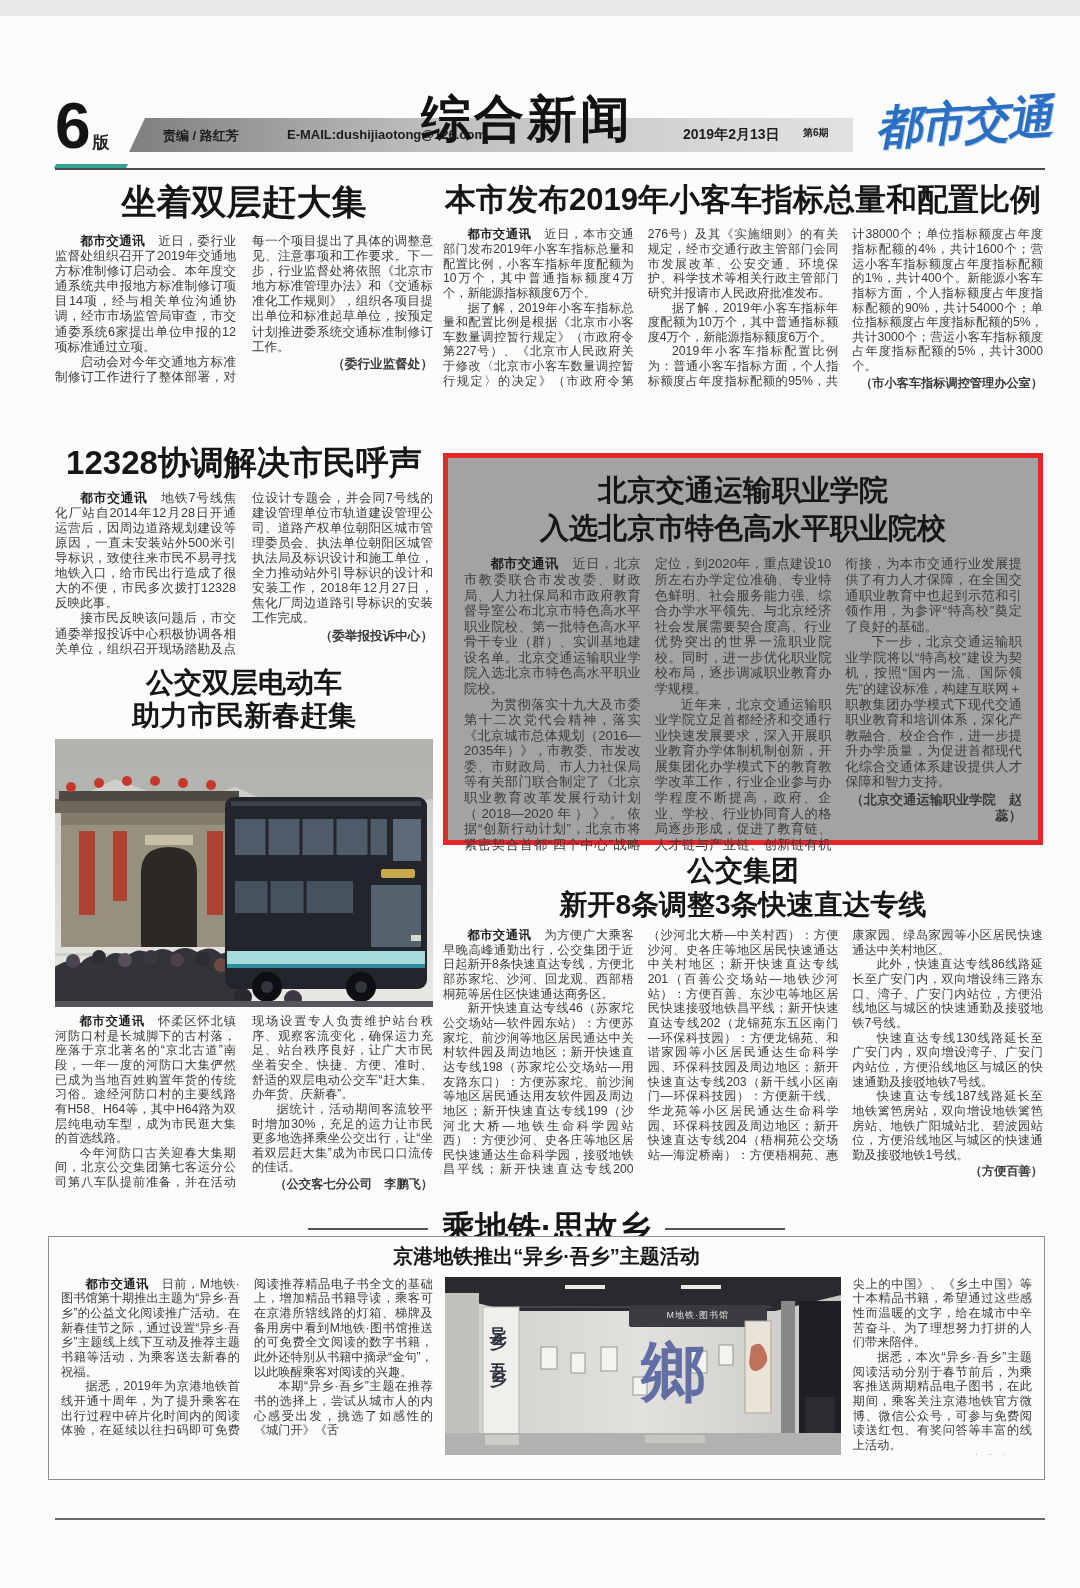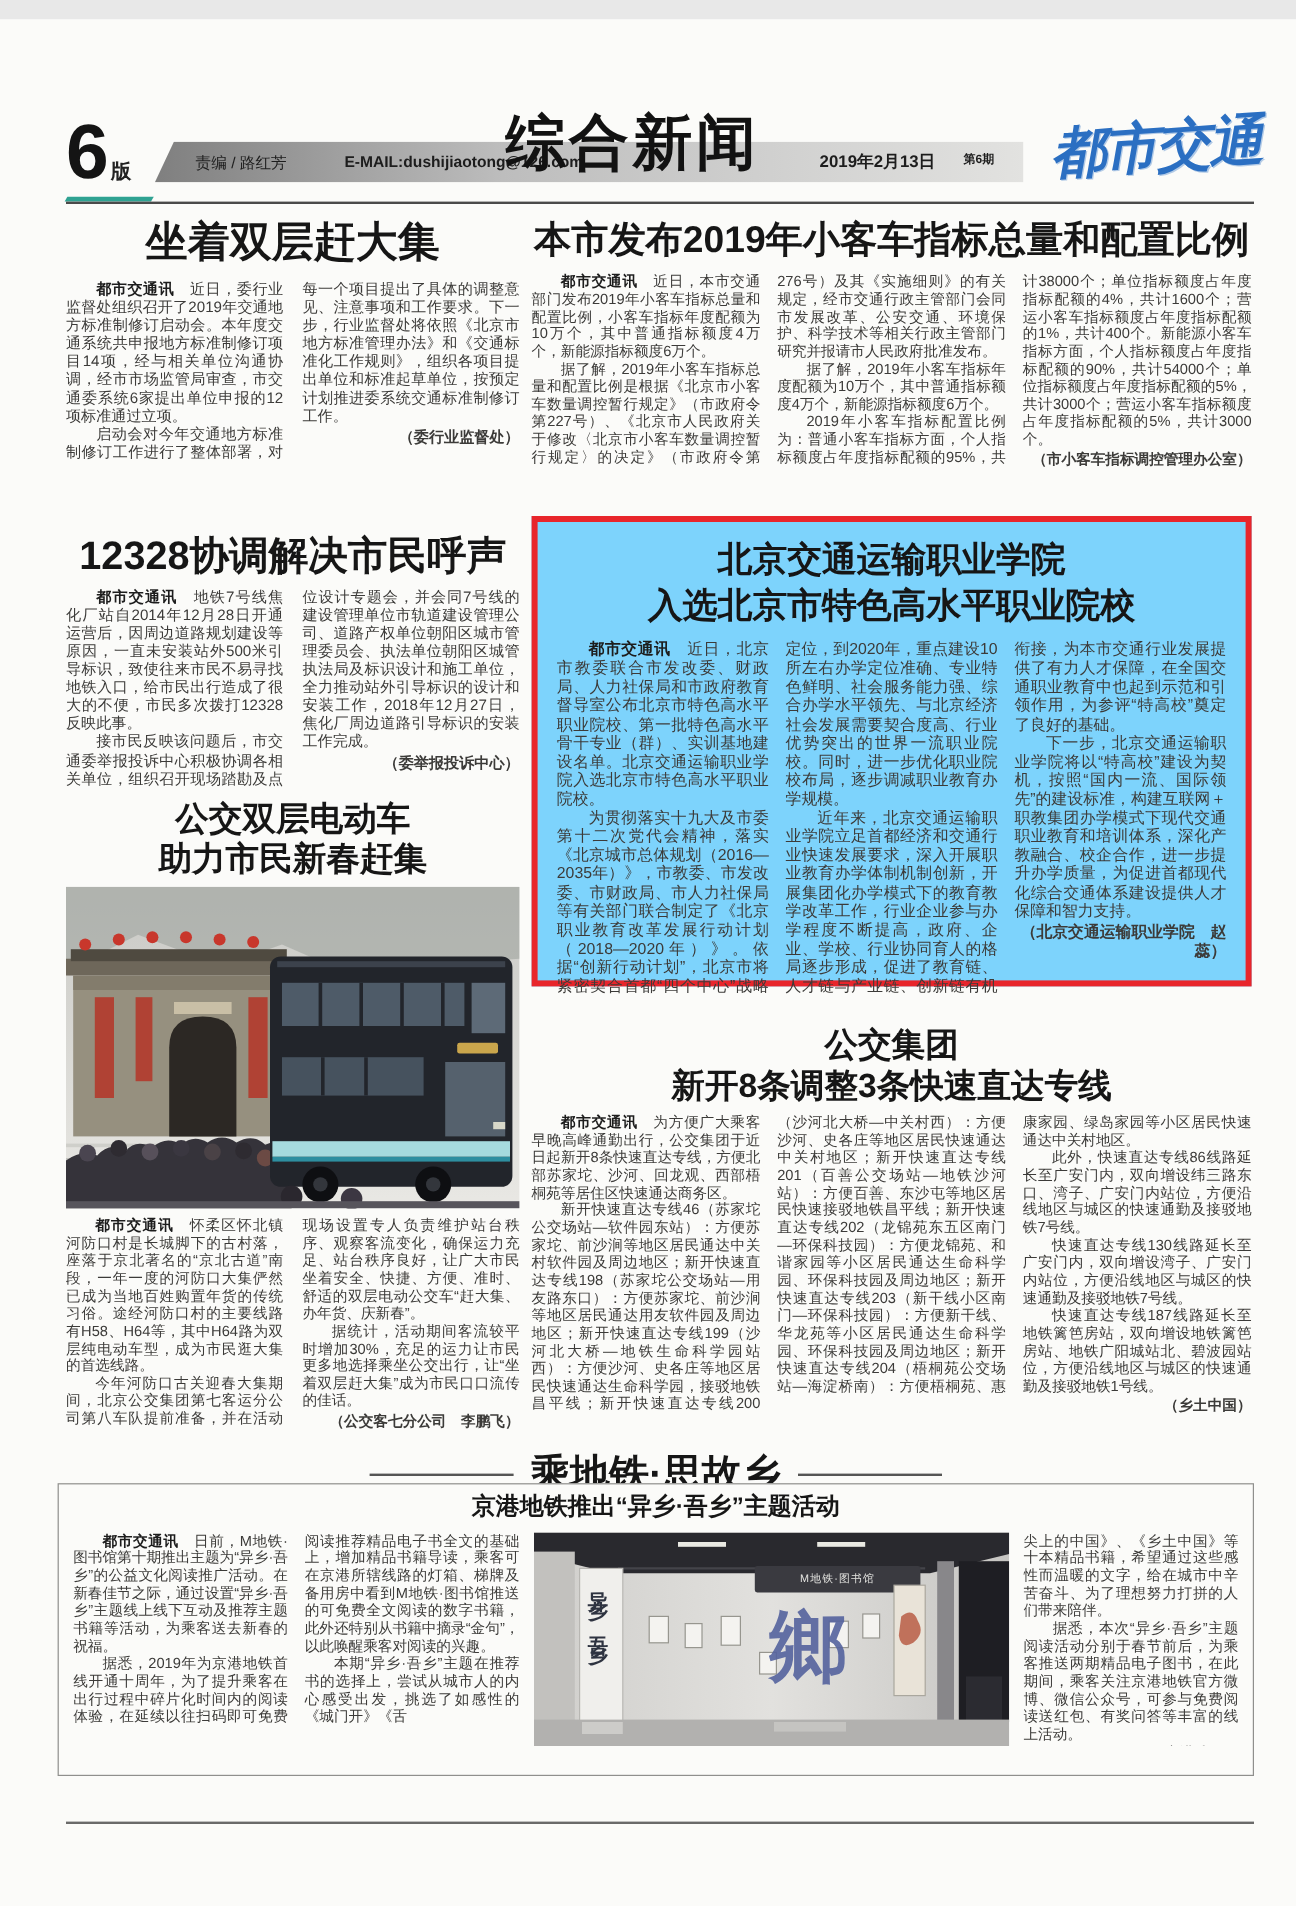--- a/index.html
+++ b/index.html
@@ -8,21 +8,21 @@
 
   
   .hdr{position:absolute;left:55px;top:86px;width:990px;height:66px;}
   .pagenum{position:absolute;left:0;top:-8px;}
   .pagenum .big{font-size:64px;font-weight:700;color:#141414;line-height:1;}
   .pagenum .small{font-size:17px;font-weight:700;color:#222;margin-left:2px;}
   .pagenum-accent{position:absolute;left:0;top:62px;width:72px;height:4px;background:#2fa292;transform:skewX(-30deg);}
   .banner{position:absolute;left:74px;top:16px;width:724px;height:34px;
           background:linear-gradient(90deg,#7f7f7f 0%,#bdbdbd 40%,#e2e2e0 100%);
           clip-path:polygon(16px 0,100% 0,100% 100%,0 100%);}
-  .banner .editor{position:absolute;left:34px;top:9px;font-size:13px;font-weight:400;color:#1d1d1d;}
+  .banner .editor{position:absolute;left:34px;top:9px;font-size:13px;font-weight:700;color:#1d1d1d;}
   .banner .email{position:absolute;left:158px;top:9px;font-size:13px;font-weight:700;color:#1d1d1d;}
   .section-title{position:absolute;left:366px;top:-16px;font-size:50px;font-weight:700;color:#121212;letter-spacing:3px;}
   .hdate{position:absolute;left:628px;top:24px;font-size:14px;font-weight:700;color:#1d1d1d;}
   .hissue{position:absolute;left:748px;top:24px;font-size:10px;font-weight:700;color:#1d1d1d;}
   .masthead{position:absolute;left:818px;top:-10px;width:180px;text-align:center;
             font-family:"Liberation Serif","DejaVu Serif",serif;font-style:italic;font-weight:700;
             font-size:46px;color:#2b6fc2;transform:rotate(-4deg);letter-spacing:-2px;
             text-shadow:1px 1px 0 rgba(43,111,194,.35);}
   .hdr-rule{position:absolute;left:55px;top:152px;width:990px;height:2px;background:#4a4a4a;}
 
@@ -45,22 +45,22 @@
   .a-quota{left:443px;top:166px;width:600px;}
   .a-quota .headline{font-size:31px;white-space:nowrap;}
   .a-quota .body{margin-top:10px;font-size:12.2px;line-height:1.2;}
 
   
   .a-hotline{left:55px;top:428px;width:378px;}
   .a-hotline .headline{font-size:33px;}
   .a-hotline .body{margin-top:9px;font-size:12.6px;line-height:1.2;}
 
   
-  .redbox{left:443px;top:414px;width:600px;height:392px;box-sizing:border-box;
-          border:5px solid #e8252b;background:#7dd3fc;padding:14px 16px 10px;}
+  .redbox{left:443px;top:437px;width:600px;height:392px;box-sizing:border-box;
+          border:5px solid #e8252b;background:#a3a3a3;padding:14px 16px 10px;}
   .redbox .headline{font-size:29px;line-height:1.3;}
   .redbox .body{margin-top:9px;font-size:13.2px;line-height:1.18;}
 
   
   .a-bus{left:55px;top:650px;width:378px;}
   .a-bus .headline{font-size:28px;line-height:1.18;}
   .a-bus .photo{margin-top:7px;width:378px;height:268px;display:block;}
   .a-bus .body{margin-top:7px;font-size:12.2px;line-height:1.2;}
 
   
@@ -237,21 +237,21 @@
     <div class="headline">
       <div>公交集团</div>
       <div>新开8条调整3条快速直达专线</div>
     </div>
     <div class="body cols3">
       <p><b class="lead">都市交通讯　</b><span>为方便广大乘客早晚高峰通勤出行，公交集团于近日起新开8条快速直达专线，方便北部苏家坨、沙河、回龙观、西部梧桐苑等居住区快速通达商务区。</span></p>
       <p>新开快速直达专线46（苏家坨公交场站—软件园东站）：方便苏家坨、前沙涧等地区居民通达中关村软件园及周边地区；新开快速直达专线198（苏家坨公交场站—用友路东口）：方便苏家坨、前沙涧等地区居民通达用友软件园及周边地区；新开快速直达专线199（沙河北大桥—地铁生命科学园站西）：方便沙河、史各庄等地区居民快速通达生命科学园，接驳地铁昌平线；新开快速直达专线200（沙河北大桥—中关村西）：方便沙河、史各庄等地区居民快速通达中关村地区；新开快速直达专线201（百善公交场站—地铁沙河站）：方便百善、东沙屯等地区居民快速接驳地铁昌平线；新开快速直达专线202（龙锦苑东五区南门—环保科技园）：方便龙锦苑、和谐家园等小区居民通达生命科学园、环保科技园及周边地区；新开快速直达专线203（新干线小区南门—环保科技园）：方便新干线、华龙苑等小区居民通达生命科学园、环保科技园及周边地区；新开快速直达专线204（梧桐苑公交场站—海淀桥南）：方便梧桐苑、惠康家园、绿岛家园等小区居民快速通达中关村地区。</p>
       <p>此外，快速直达专线86线路延长至广安门内，双向增设纬三路东口、湾子、广安门内站位，方便沿线地区与城区的快速通勤及接驳地铁7号线。</p>
       <p>快速直达专线130线路延长至广安门内，双向增设湾子、广安门内站位，方便沿线地区与城区的快速通勤及接驳地铁7号线。</p>
       <p>快速直达专线187线路延长至地铁篱笆房站，双向增设地铁篱笆房站、地铁广阳城站北、碧波园站位，方便沿线地区与城区的快速通勤及接驳地铁1号线。</p>
-      <p class="byline">（乡土中国）</p>
+      <p class="byline">（方便百善）</p>
     </div>
   </div>
 
   <div class="kicker">
     <span class="kline"></span>
     <span class="ktext">乘地铁·思故乡</span>
     <span class="kline"></span>
   </div>
 
   <div class="article metrobox">

